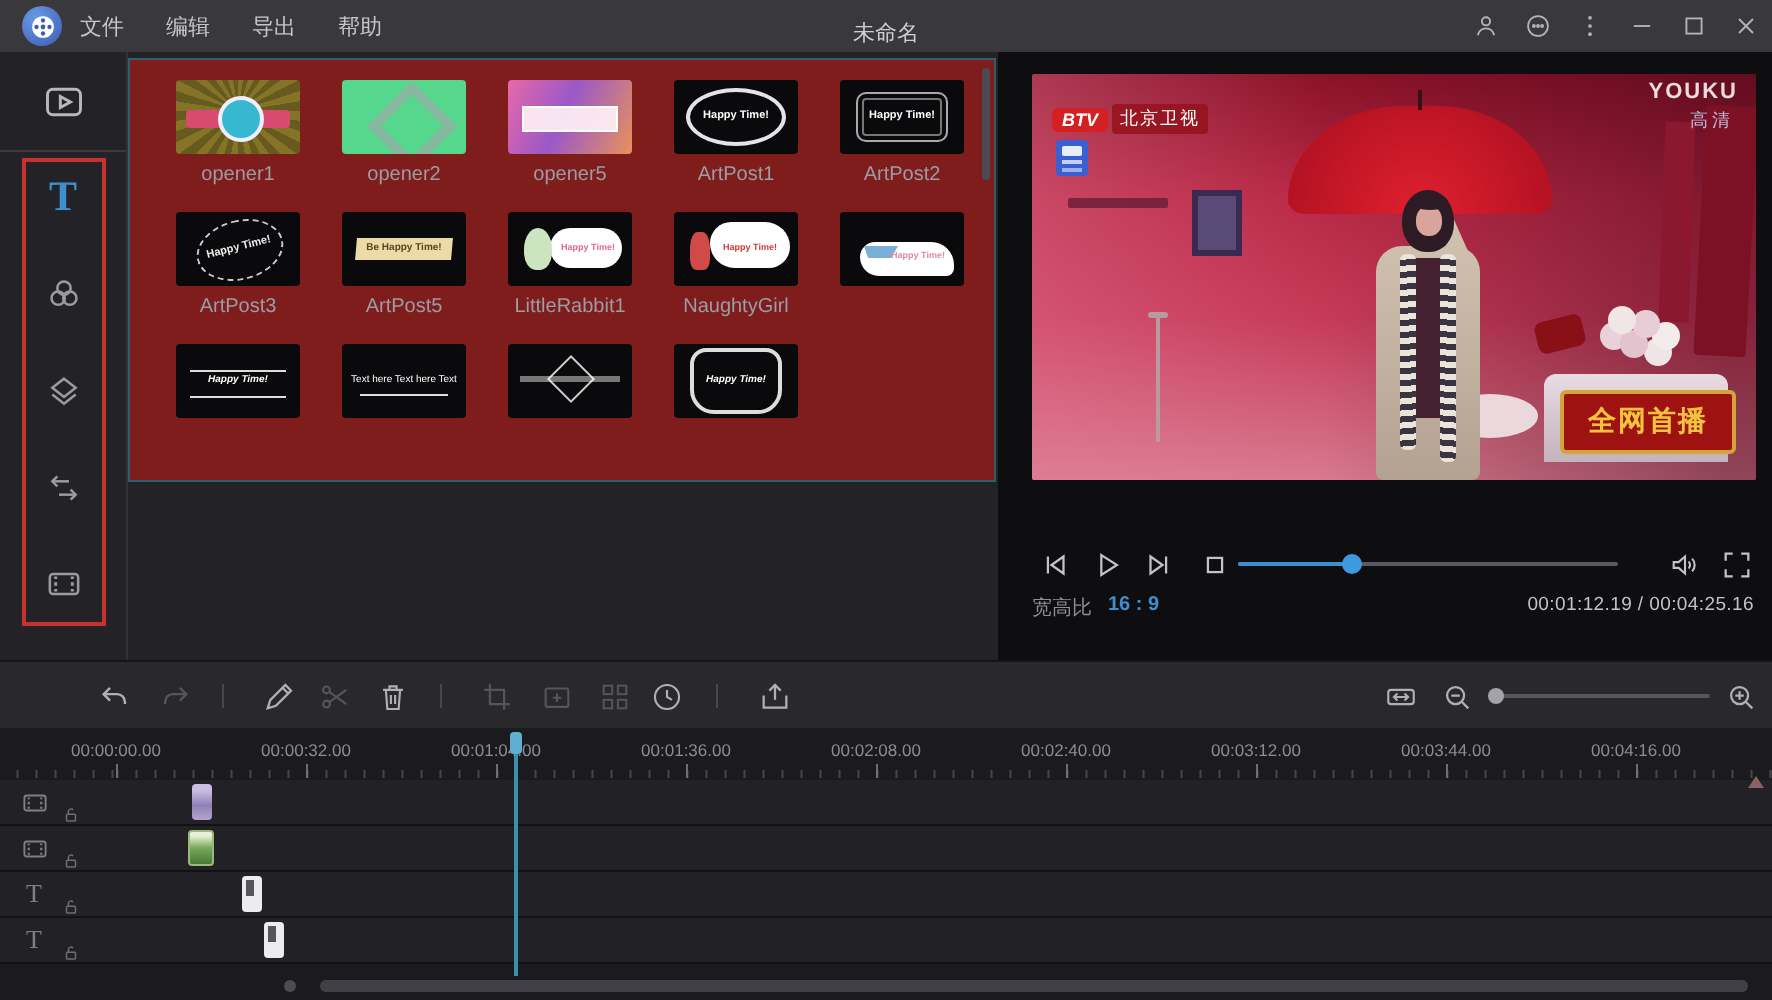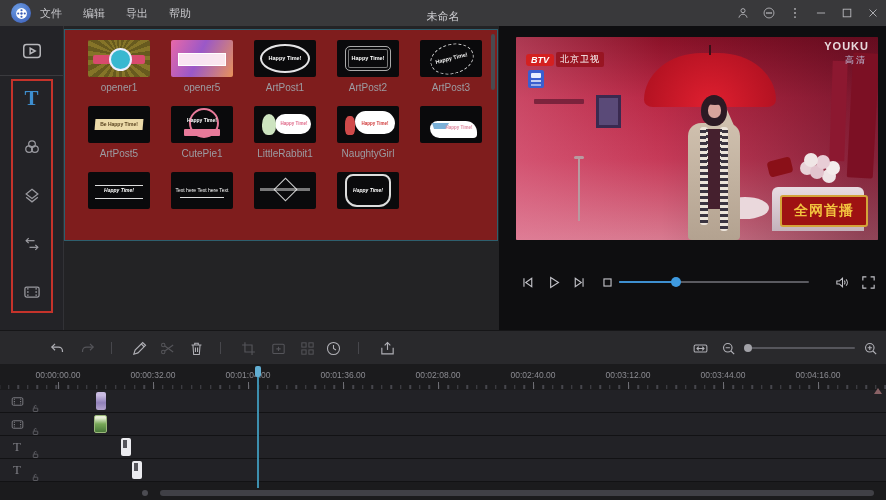--- a/index.html
+++ b/index.html
@@ -398,20 +398,24 @@
     <div id="annotation-box"></div>
   </aside>
 
   <section id="library">
     <div id="grid">
         <div class="lib-item">
           <div class="thumb th-opener1"></div>
           <div class="lib-label">opener1</div>
         </div>
         <div class="lib-item">
+          <div class="thumb th-opener2"></div>
+          <div class="lib-label">opener2</div>
+        </div>
+        <div class="lib-item">
           <div class="thumb th-opener5"></div>
           <div class="lib-label">opener5</div>
         </div>
         <div class="lib-item">
           <div class="thumb th-artpost1">
             <span class="tt">Happy Time!</span>
           </div>
           <div class="lib-label">ArtPost1</div>
         </div>
         <div class="lib-item">
@@ -424,26 +428,20 @@
           <div class="thumb th-artpost3">
             <span class="tt">Happy Time!</span>
           </div>
           <div class="lib-label">ArtPost3</div>
         </div>
         <div class="lib-item">
           <div class="thumb th-artpost5">
             <span class="tt">Be Happy Time!</span>
           </div>
           <div class="lib-label">ArtPost5</div>
-        </div>
-        <div class="lib-item">
-          <div class="thumb th-cutepie1">
-            <span class="tt">Happy Time!</span>
-          </div>
-          <div class="lib-label">CutePie1</div>
         </div>
         <div class="lib-item">
           <div class="thumb th-rabbit">
             <span class="tt">Happy Time!</span>
           </div>
           <div class="lib-label">LittleRabbit1</div>
         </div>
         <div class="lib-item">
           <div class="thumb th-girl">
             <span class="tt">Happy Time!</span>
@@ -539,20 +537,25 @@
           <svg>
             <use href="#i-speaker"></use>
           </svg>
         </span>
       <span class="tr-btn" style="right:8px">
           <svg>
             <use href="#i-fullscreen"></use>
           </svg>
         </span>
     </div>
+    <div id="meta">
+      <span id="aspect-label">宽高比</span>
+      <span id="aspect-value">16 : 9</span>
+      <span id="timecode">00:01:12.19 / 00:04:25.16</span>
+    </div>
   </section>
 
   <div id="tl-toolbar">
     <span class="tool" style="left:47px">
         <svg>
           <use href="#i-undo"></use>
         </svg>
       </span>
     <span class="tool dim" style="left:77px">
         <svg>

